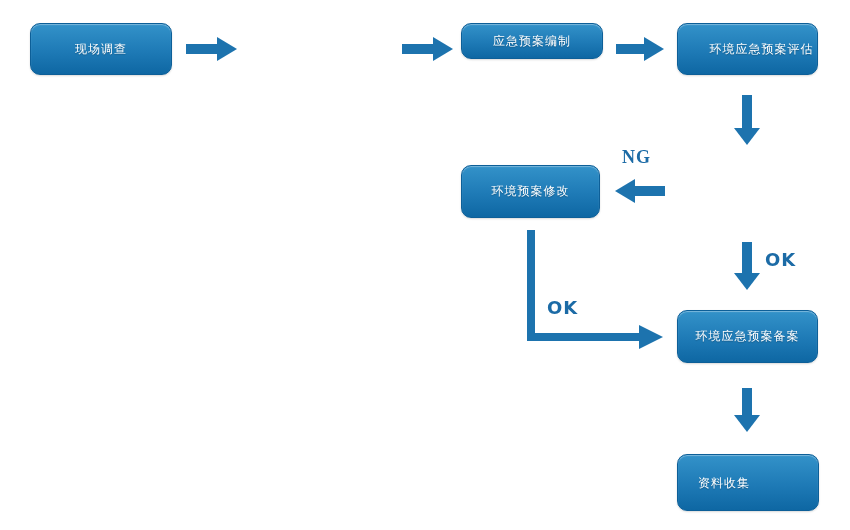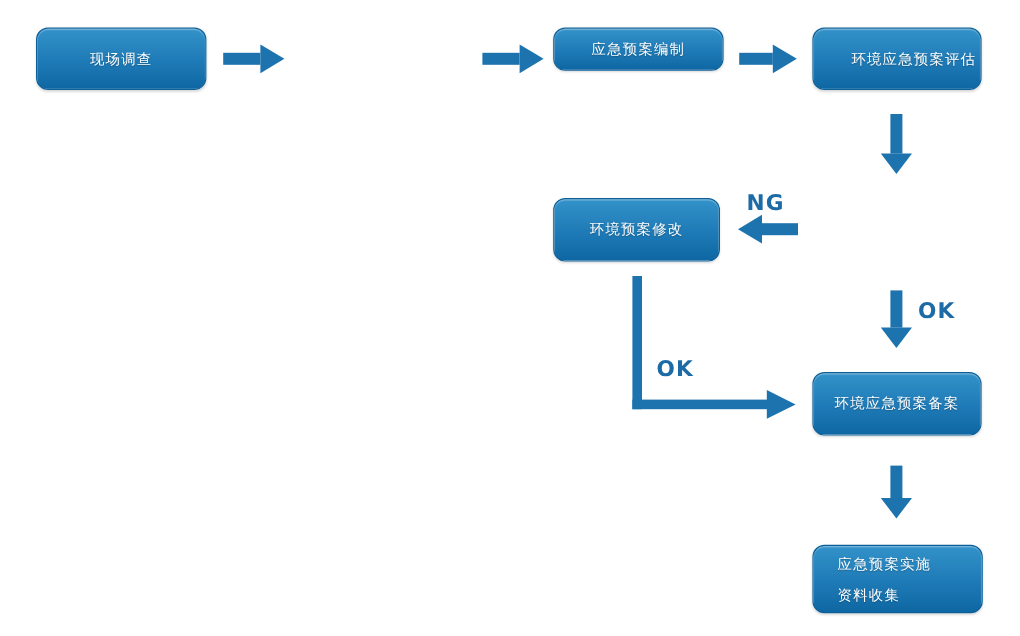--- a/index.html
+++ b/index.html
@@ -112,39 +112,38 @@
     border-left: 24px solid #1d73ae;
   }
   
   .edge-label {
     position: absolute;
     color: #1c6ba6;
     font-weight: bold;
     font-size: 18px;
     letter-spacing: 1px;
   }
-  .l-ng        { left: 622px; top: 159px; }
+  .l-ng        { left: 622px; top: 147px; font-family: Liberation Serif, serif; }
   .l-ok-review { left: 765px; top: 249px; }
   .l-ok-elbow  { left: 547px; top: 297px; }
 </style>
 </head>
 <body>
 
 <div class="canvas">
 
   <div class="node n-site">现场调查</div>
   <div class="node n-compile">应急预案编制</div>
   <div class="node n-evaluate">环境应急预案评估</div>
 
   <div class="node n-revise">环境预案修改</div>
 
   <div class="node n-filing">环境应急预案备案</div>
 
   <div class="node n-implement">
-    <span>应急预案实施</span>
     <span>资料收集</span>
   </div>
 
   <div class="h-arrow a1">
     <div class="shaft"></div>
     <div class="head-right"></div>
   </div>
   <div class="h-arrow a2">
     <div class="shaft"></div>
     <div class="head-right"></div>

